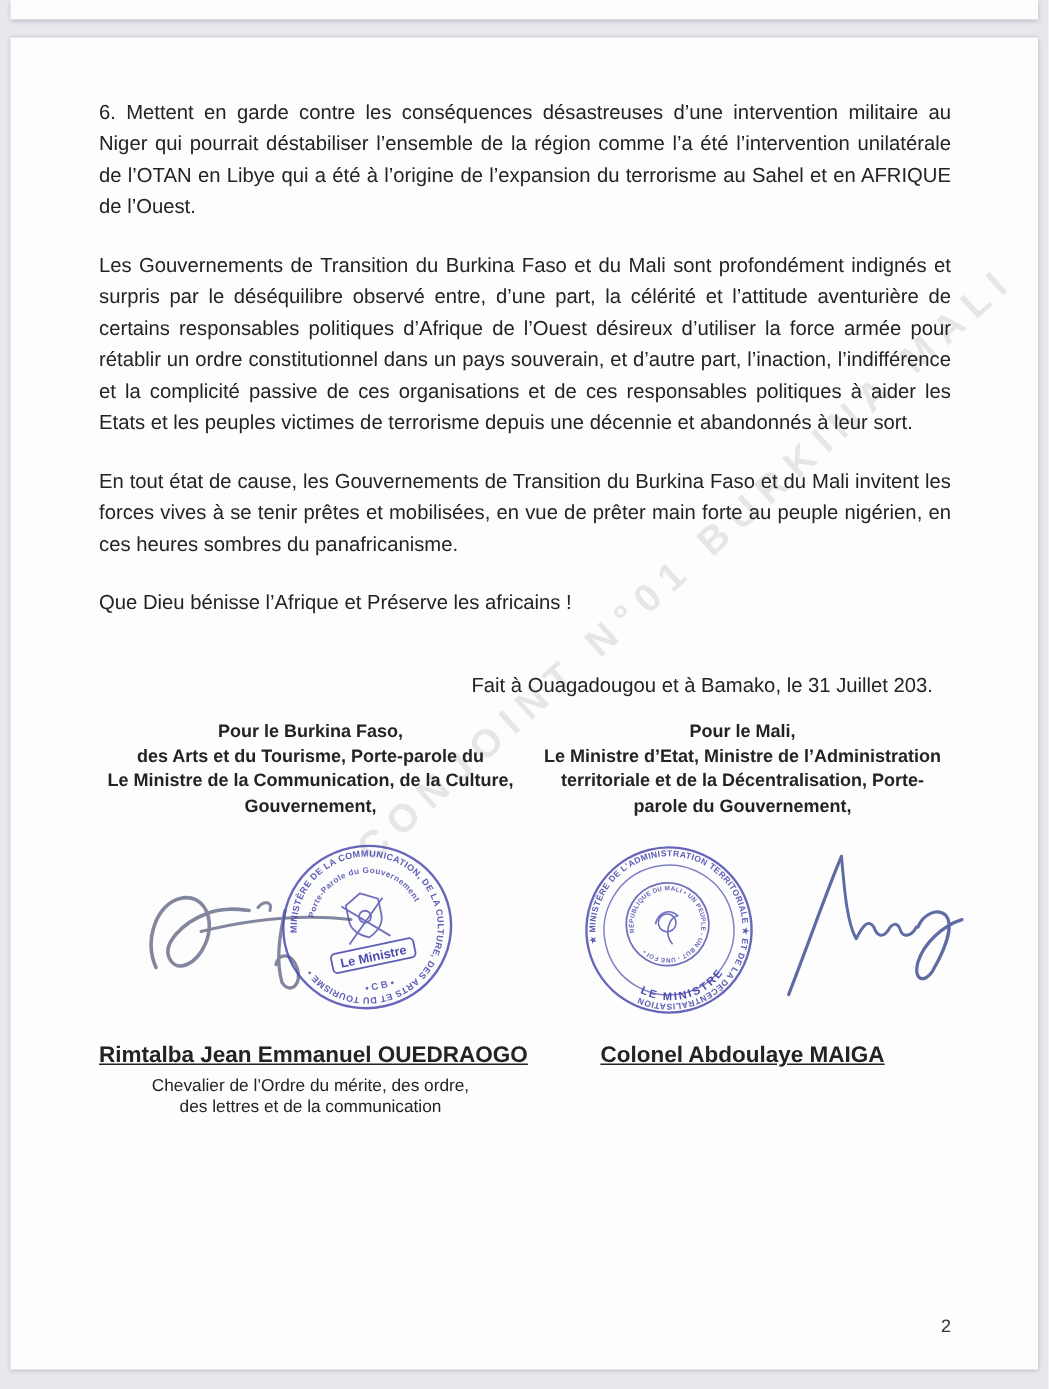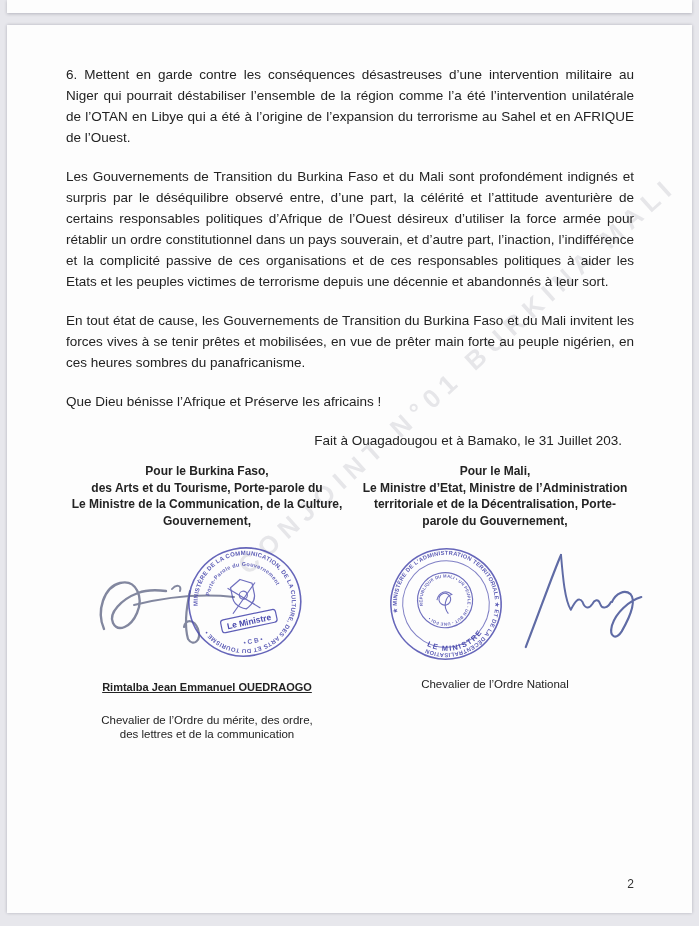--- a/index.html
+++ b/index.html
@@ -19,21 +19,21 @@
     position:absolute;top:25px;left:7px;width:685px;height:888px;
     background:var(--page_bg,#fdfdfd);
     box-shadow:0 0 3px rgba(40,40,60,.28);
   }
   .content{
     position:relative;
     padding:39px 58px 0 59px;
     font-size:13.5px;line-height:21px;
   }
   .para{margin:0 0 18px 0;text-align:justify;}
-  .line{margin:0 0 18px 0;}
+  .line{margin:0 0 34px 0;}
   .dateline{margin:12px;text-align:right;}
   .watermark{
     position:absolute;left:225px;top:533px;
     transform:rotate(-42deg);transform-origin:0 0;
     font-size:26px;font-weight:bold;letter-spacing:7px;white-space:nowrap;
     color:var(--watermark_color,rgba(110,110,128,0.16));
     pointer-events:none;
   }
   .sig-row{display:flex;}
   .col-bf{width:282px;}
@@ -42,21 +42,21 @@
   .sig-titles .col-bf,.sig-titles .col-ml{text-align:center;}
   .sig-titles div div{white-space:nowrap;}
   .stamps{margin-top:14px;height:122px;}
   .stamp-area{position:relative;height:122px;}
   .sig-bf-svg{position:absolute;left:28px;top:14px;width:152px;height:96px;}
   .stamp-bf-svg{position:absolute;left:118px;top:2px;width:122px;height:116px;transform:rotate(-12deg);}
   .stamp-ml-svg{position:absolute;left:30px;top:2px;width:120px;height:118px;transform:rotate(-14deg);}
   .sig-ml-svg{position:absolute;left:158px;top:2px;width:142px;height:112px;}
   .names{margin-top:12px;}
   .names .col-bf,.names .col-ml{text-align:center;}
-  .names .name{font-weight:bold;text-decoration:underline;font-size:11px;margin-bottom:15px;white-space:nowrap;}
+  .names .name{font-weight:bold;text-decoration:underline;font-size:15px;margin-bottom:3px;white-space:nowrap;}
   .names .honor{font-size:11.5px;line-height:14px;white-space:nowrap;}
   .page-number{position:absolute;right:58px;bottom:22px;font-size:12px;color:#333;}
   .stamp-text{fill:var(--stamp_blue,#4b4bae);}
   .stamp-stroke{stroke:var(--stamp_blue,#4b4bae);fill:none;}
   .sig-stroke-bf{stroke:var(--signature_ink_burkina,#82879f);fill:none;stroke-linecap:round;stroke-linejoin:round;}
   .sig-stroke-ml{stroke:var(--signature_ink_mali,#5f6ba5);fill:none;stroke-linecap:round;stroke-linejoin:round;}
 </style>
 </head>
 <body style="--stamp_blue: #4b4bae; --signature_ink_burkina: #82879f; --signature_ink_mali: #5f6ba5; --page_bg: #fdfdfd; --backdrop: #e7e7ec; --text: #232323; --watermark_color: rgba(110,110,128,0.16);">
 
@@ -153,20 +153,20 @@
         </div>
       </div>
 
       <div class="sig-row names">
         <div class="col-bf">
           <div class="name">Rimtalba Jean Emmanuel OUEDRAOGO</div>
           <div class="honor">Chevalier de l’Ordre du mérite, des ordre,</div>
           <div class="honor">des lettres et de la communication</div>
         </div>
         <div class="col-ml">
-          <div class="honor">Chevalier de l’Ordre National</div>
+          <div class="name">Colonel Abdoulaye MAIGA</div>
         </div>
       </div>
     </div>
 
     <div class="page-number">2</div>
   </div>
 </div>
 
 </body></html>

